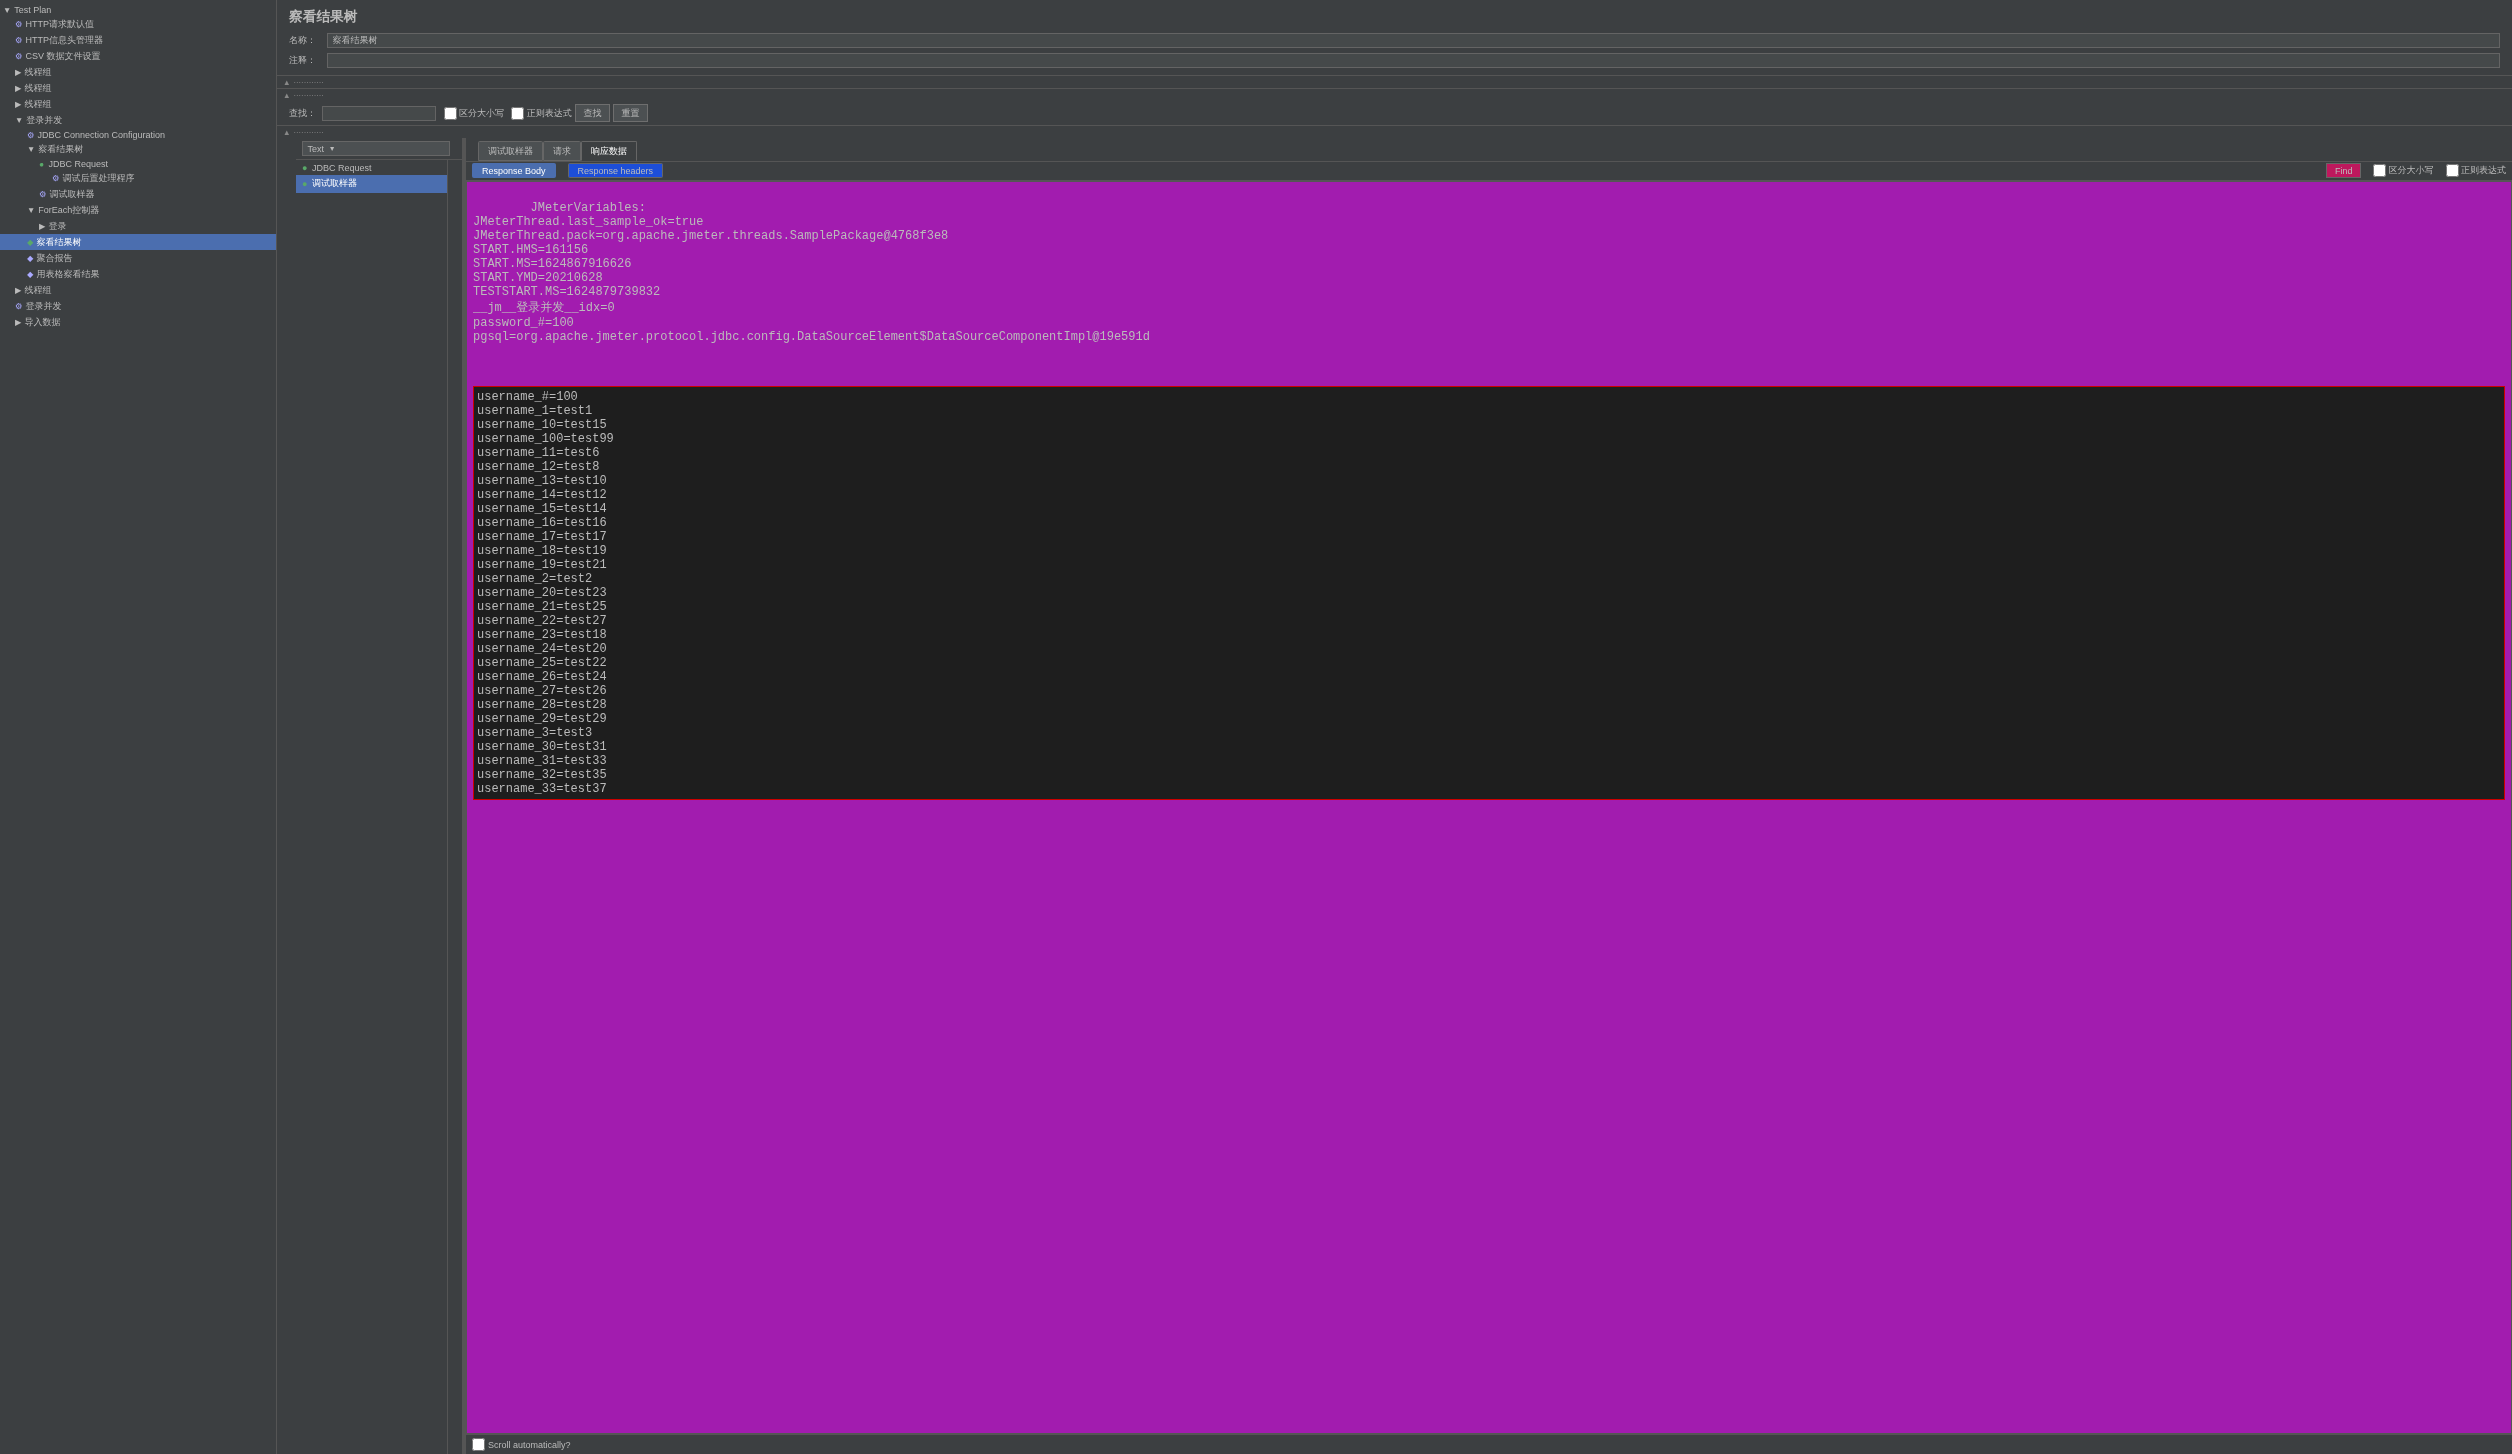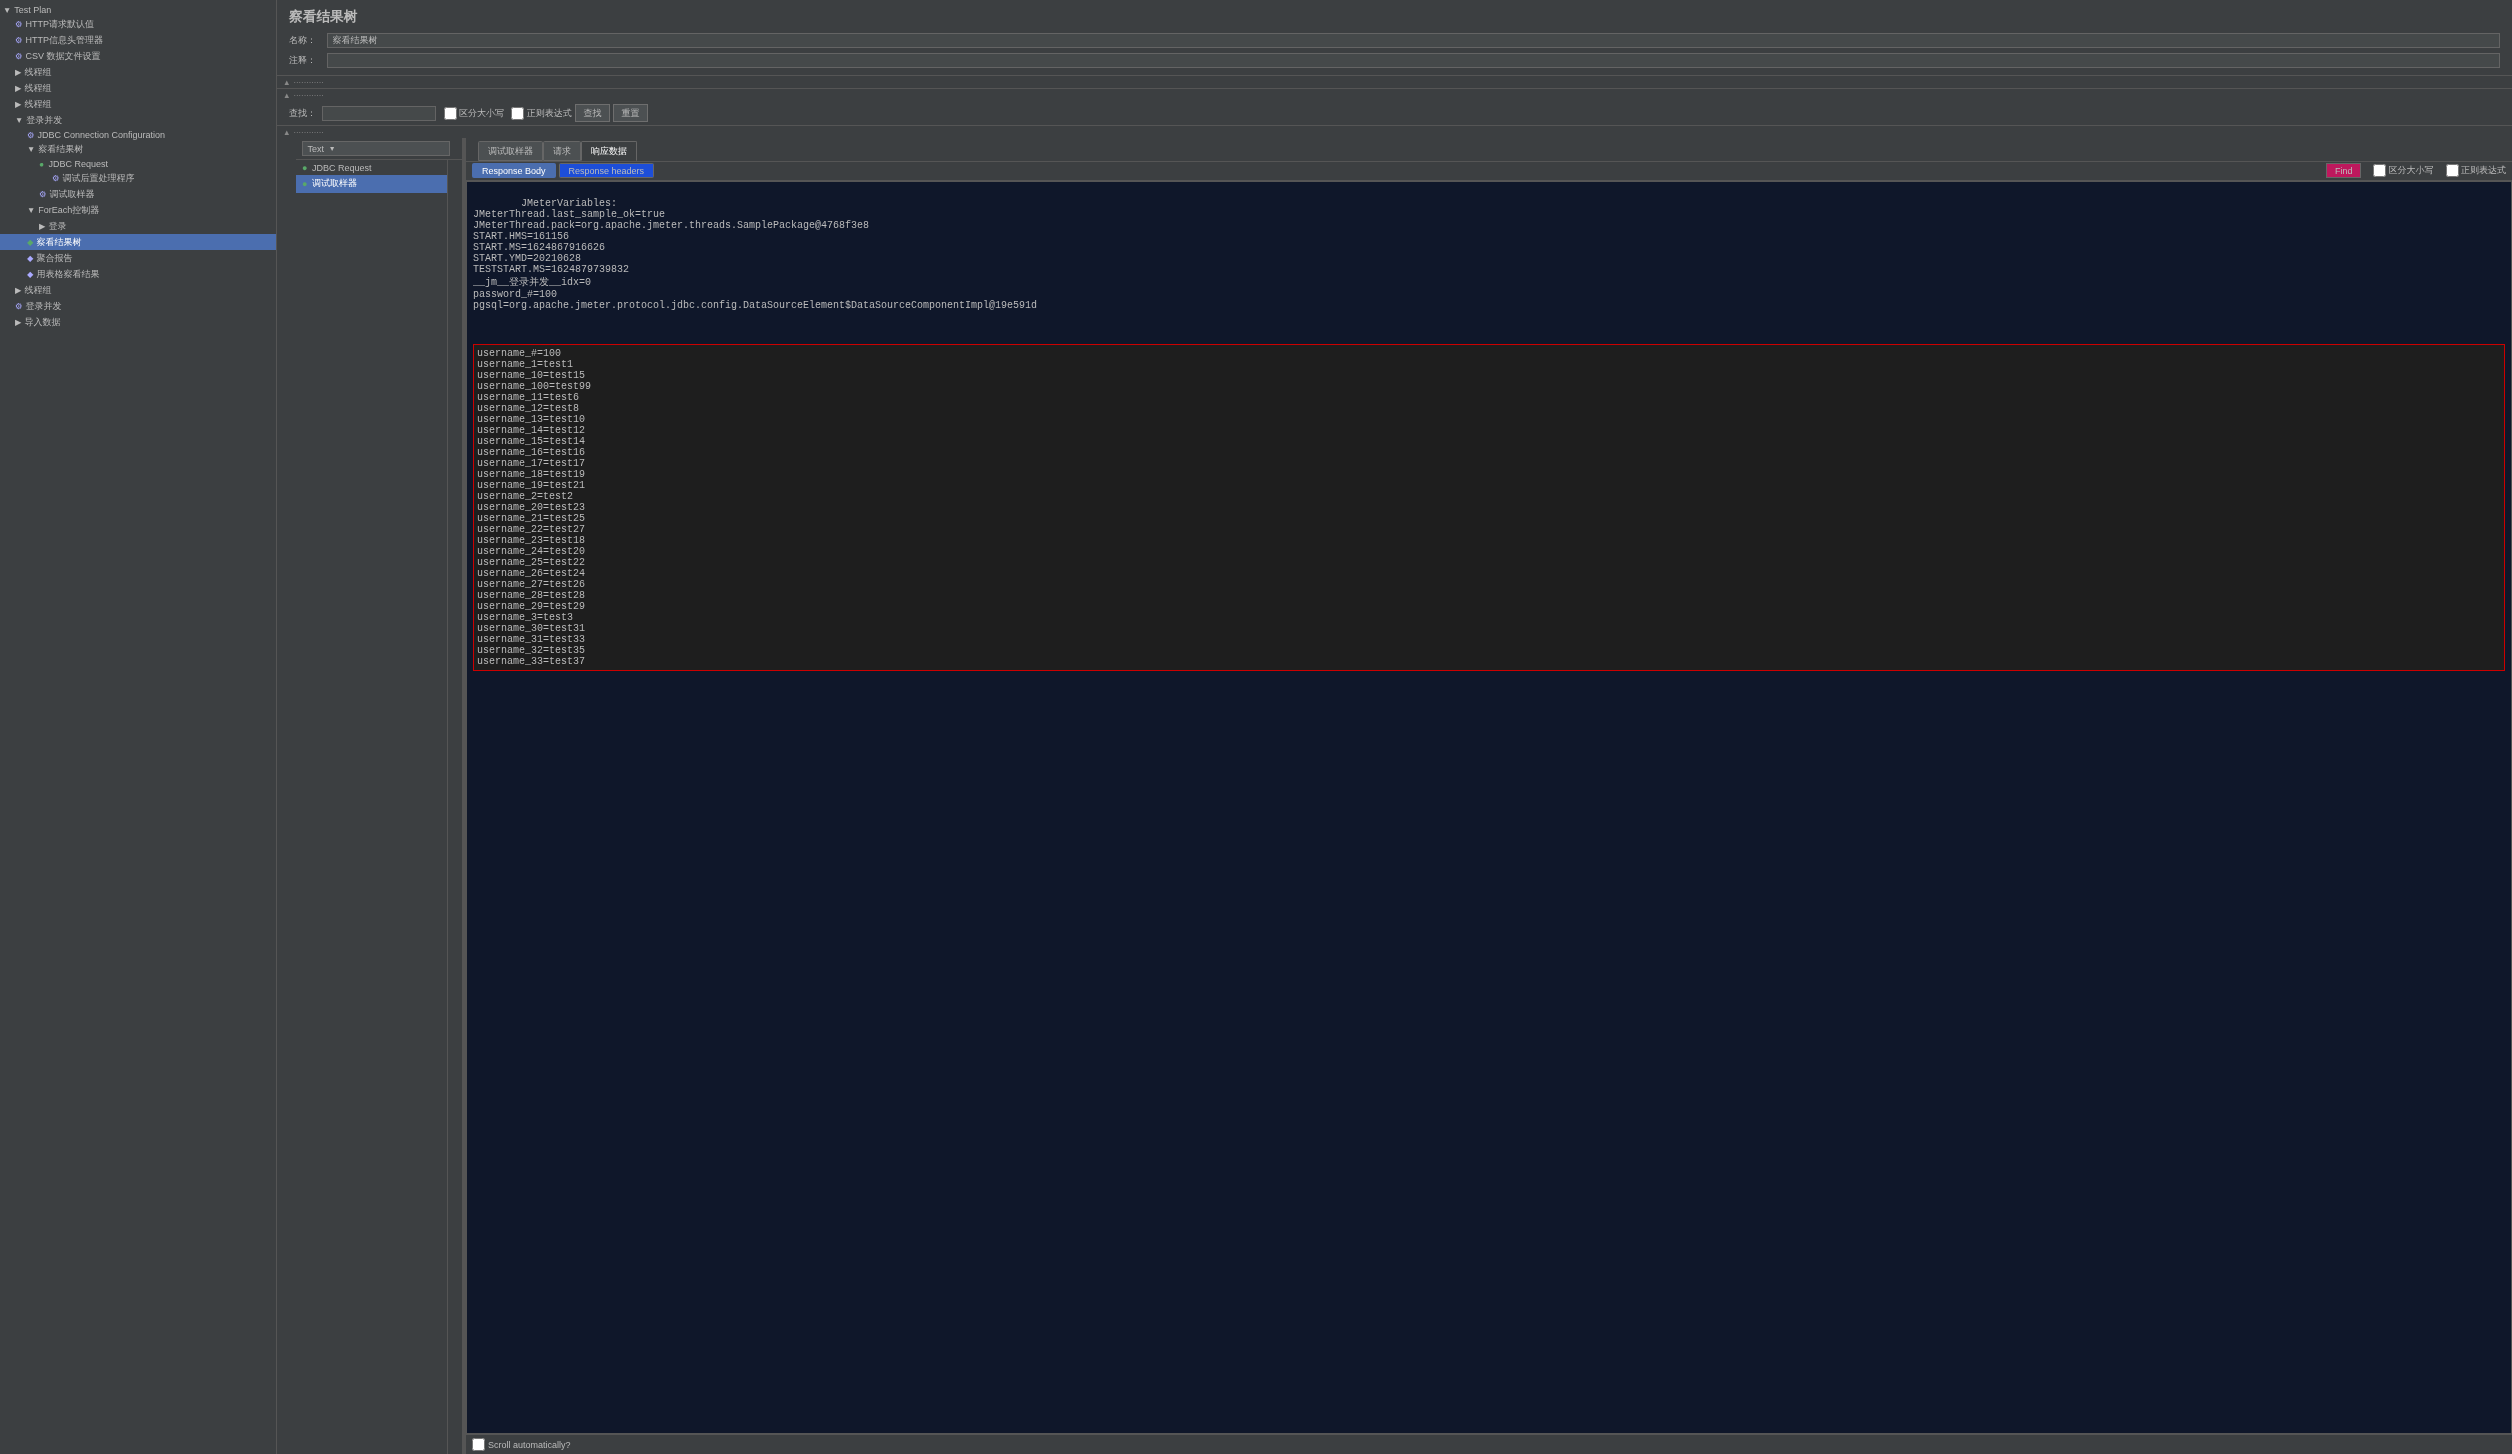--- a/index.html
+++ b/index.html
@@ -221,21 +221,21 @@
       font-size: 6.8px;
     }
 
     
     .response-tabs {
       display: flex;
       align-items: center;
       padding: 1.5px 6px;
       background: #3c3f41;
       border-bottom: 0.8px solid #555;
-      gap: 3px;
+      gap: 12px;
     }
 
     .response-tab {
       padding: 1.5px 9px;
       font-size: 9px;
       cursor: pointer;
       color: #bbbbbb;
       background: #1d4ed8;
       border: 0.8px solid #666;
       border-radius: 1.5px;
@@ -252,25 +252,25 @@
       border: 0.8px solid #666;
       color: #bbbbbb;
       padding: 1.5px 7.6px;
       font-size: 9px;
       cursor: pointer;
     }
 
     
     .content-text {
       flex: 1;
-      background: #0f172a;
+      background: #a21caf;
       border: 0.8px solid #555;
       color: #bbbbbb;
       font-family: 'Courier New', Courier, monospace;
-      font-size: 10px;
+      font-size: 12px;
       overflow-y: auto;
       overflow-x: auto;
       padding: 4.6px 6px;
       white-space: pre;
       position: relative;
     }
 
     
     .bottom-row {
       display: flex;

